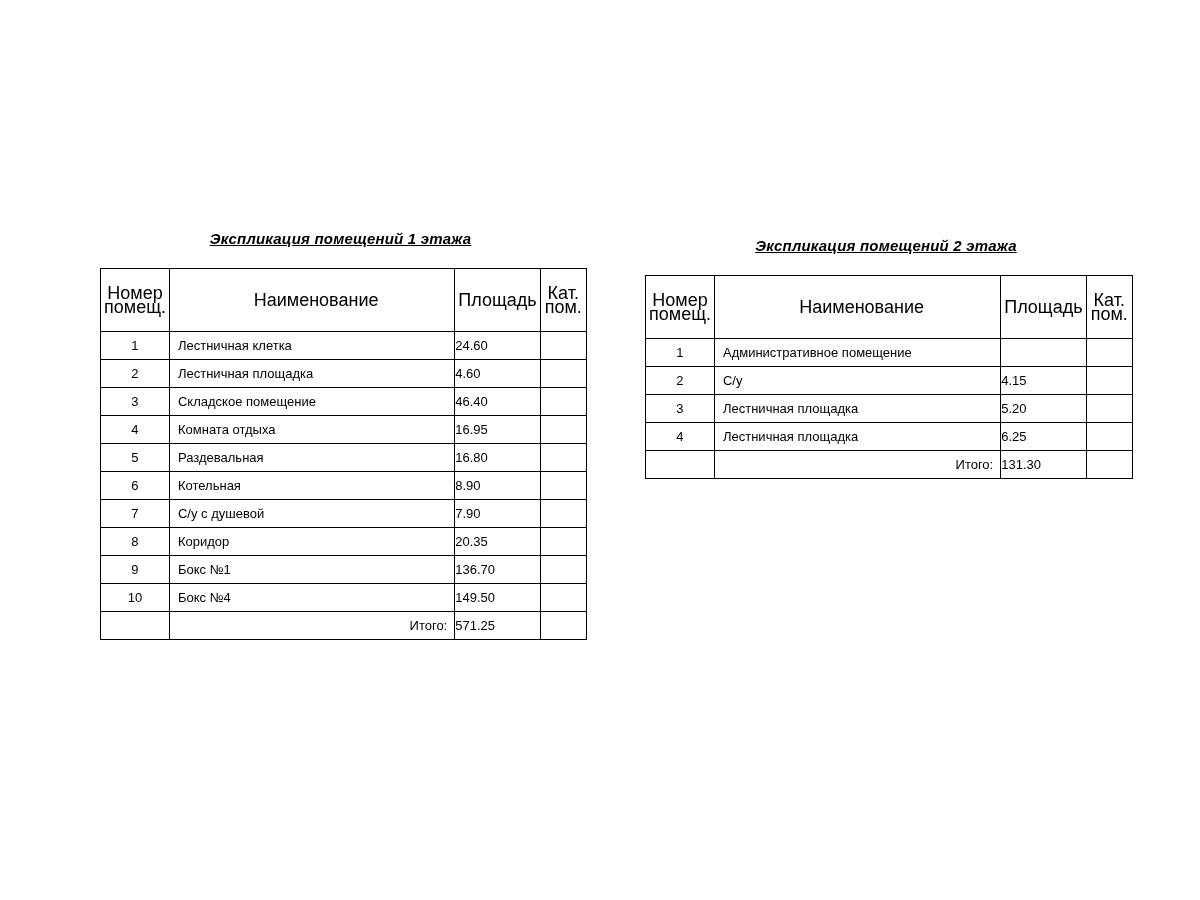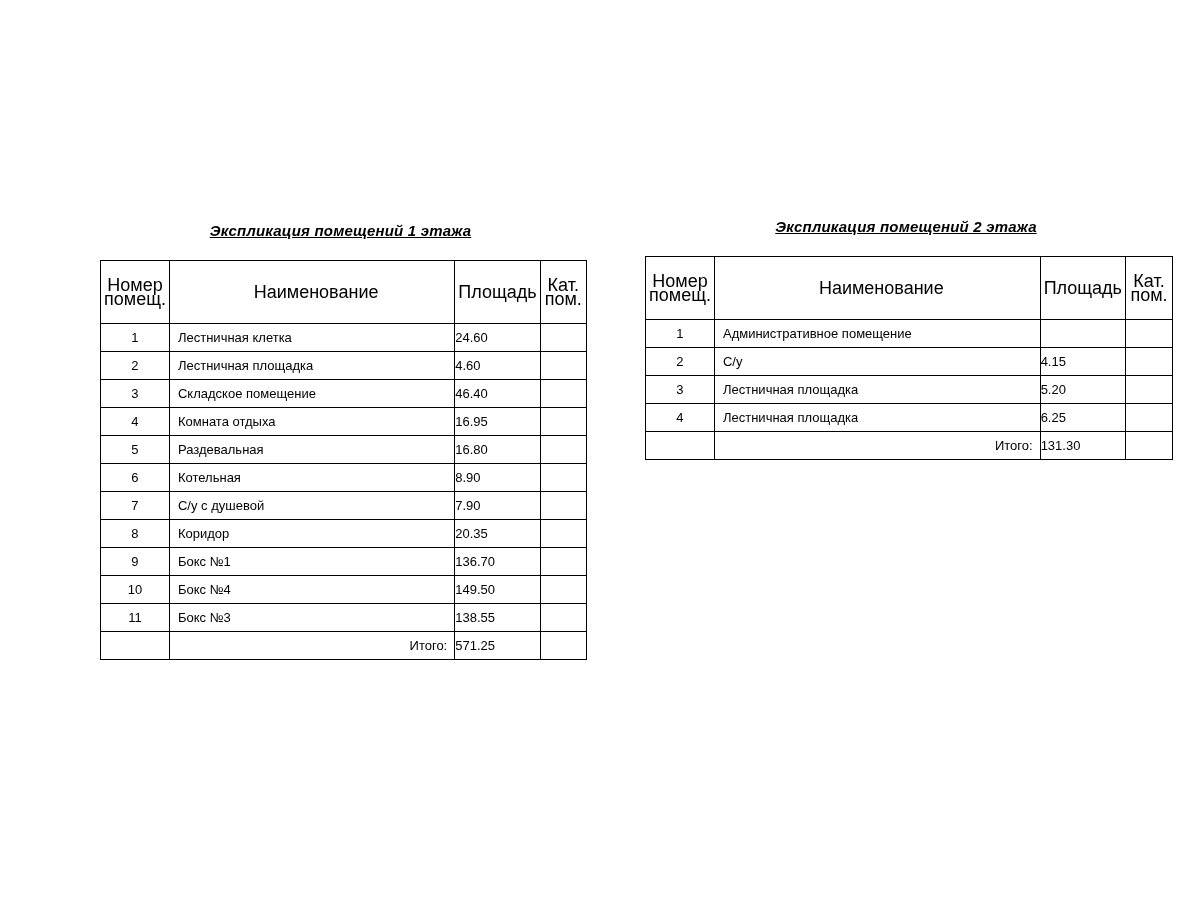--- a/index.html
+++ b/index.html
@@ -16,29 +16,29 @@
   }
   .page {
     position: relative;
     width: 1200px;
     height: 900px;
   }
   .table-block {
     position: absolute;
   }
   #block-floor1 { left: 100px; top: 222px; width: 487px; }
-  #block-floor2 { left: 645px; top: 218px; width: 528px; }
+  #block-floor2 { left: 645px; top: 229px; width: 488px; }
 
   .block-title {
     font-style: italic;
     font-weight: bold;
     font-size: 15px;
     text-decoration: underline;
     text-align: center;
-    margin: 0 0 21px 0;
+    margin: 8px 0 21px 0;
     letter-spacing: 0.2px;
   }
   #block-floor1 .block-title { padding-right: 6px; }
   #block-floor2 .block-title { padding-right: 6px; }
 
   table.explication {
     border-collapse: collapse;
     table-layout: fixed;
     font-size: 13px;
   }
@@ -149,26 +149,20 @@
           <td class="col-name">Бокс №1</td>
           <td class="col-area">136.70</td>
           <td class="col-cat"></td>
         </tr>
         <tr>
           <td class="col-num">10</td>
           <td class="col-name">Бокс №4</td>
           <td class="col-area">149.50</td>
           <td class="col-cat"></td>
         </tr>
-        <tr>
-          <td class="col-num">11</td>
-          <td class="col-name">Бокс №3</td>
-          <td class="col-area">138.55</td>
-          <td class="col-cat"></td>
-        </tr>
         <tr class="total-row">
           <td class="col-num blank"></td>
           <td class="col-name total-label">Итого:</td>
           <td class="col-area">571.25</td>
           <td class="col-cat"></td>
         </tr>
       </tbody>
     </table>
   </section>
 

